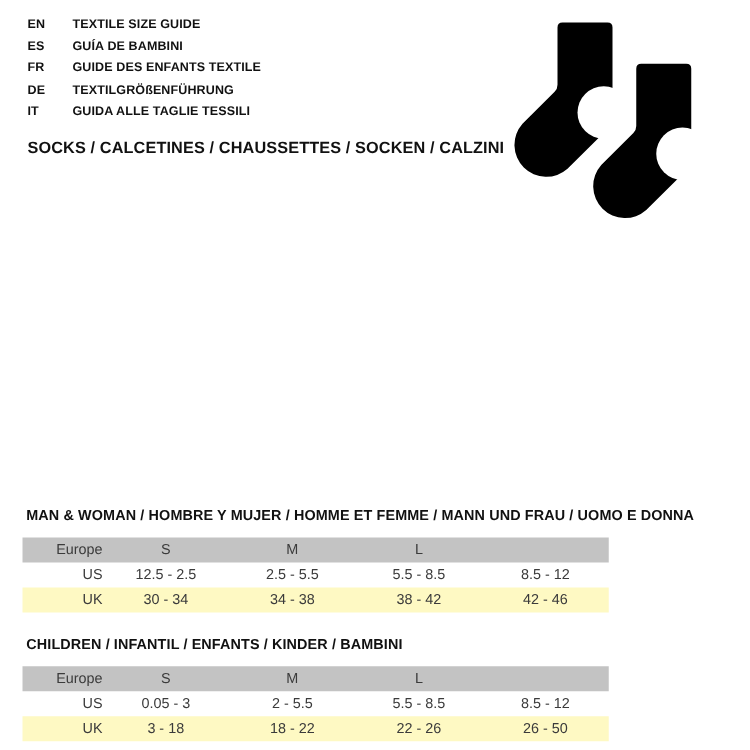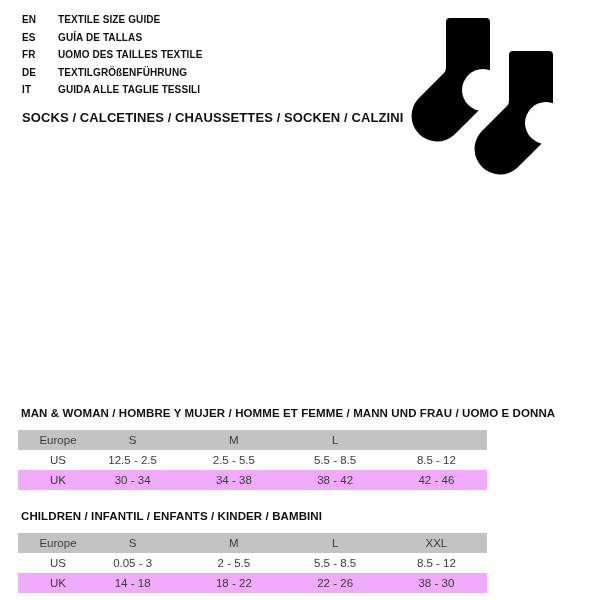--- a/index.html
+++ b/index.html
@@ -44,39 +44,39 @@
     letter-spacing:0.1px; white-space:nowrap;
   }
   .tgrid { margin-top:10px; }
   .trow {
     display:grid;
     grid-template-columns:64px 1fr 1fr 1fr 1fr;
     height:20px; line-height:20px;
     font-size:11.5px; color:#3b3b3b;
   }
   .trow.thead { background:#c3c3c3; }
-  .trow.alt   { background:#f0abfc; }
+  .trow.alt   { background:#fef9c3; }
   .tc { text-align:center; overflow:hidden; white-space:nowrap; }
-  .tc.first { text-align:center; padding-left:16px; }
+  .tc.first { text-align:right; padding-left:16px; }
 </style>
 </head>
 <body>
 
 <div class="lang-block">
   <div class="lang-row">
     <span class="lang-code">EN</span>
     <span class="lang-label">TEXTILE SIZE GUIDE</span>
   </div>
   <div class="lang-row">
     <span class="lang-code">ES</span>
-    <span class="lang-label">GUÍA DE TALLAS</span>
+    <span class="lang-label">GUÍA DE BAMBINI</span>
   </div>
   <div class="lang-row">
     <span class="lang-code">FR</span>
-    <span class="lang-label">UOMO DES TAILLES TEXTILE</span>
+    <span class="lang-label">GUIDE DES ENFANTS TEXTILE</span>
   </div>
   <div class="lang-row">
     <span class="lang-code">DE</span>
     <span class="lang-label">TEXTILGRÖßENFÜHRUNG</span>
   </div>
   <div class="lang-row">
     <span class="lang-code">IT</span>
     <span class="lang-label">GUIDA ALLE TAGLIE TESSILI</span>
   </div>
 </div>
@@ -128,30 +128,29 @@
 </div>
 
 <div class="tbl tbl-children">
   <div class="tbl-title">CHILDREN / INFANTIL / ENFANTS / KINDER / BAMBINI</div>
   <div class="tgrid">
     <div class="trow thead">
       <div class="tc first">Europe</div>
       <div class="tc">S</div>
       <div class="tc">M</div>
       <div class="tc">L</div>
-      <div class="tc">XXL</div>
     </div>
     <div class="trow">
       <div class="tc first">US</div>
       <div class="tc">0.05 - 3</div>
       <div class="tc">2 - 5.5</div>
       <div class="tc">5.5 - 8.5</div>
       <div class="tc">8.5 - 12</div>
     </div>
     <div class="trow alt">
       <div class="tc first">UK</div>
-      <div class="tc">14 - 18</div>
+      <div class="tc">3 - 18</div>
       <div class="tc">18 - 22</div>
       <div class="tc">22 - 26</div>
-      <div class="tc">38 - 30</div>
+      <div class="tc">26 - 50</div>
     </div>
   </div>
 </div>
 
 </body></html>

